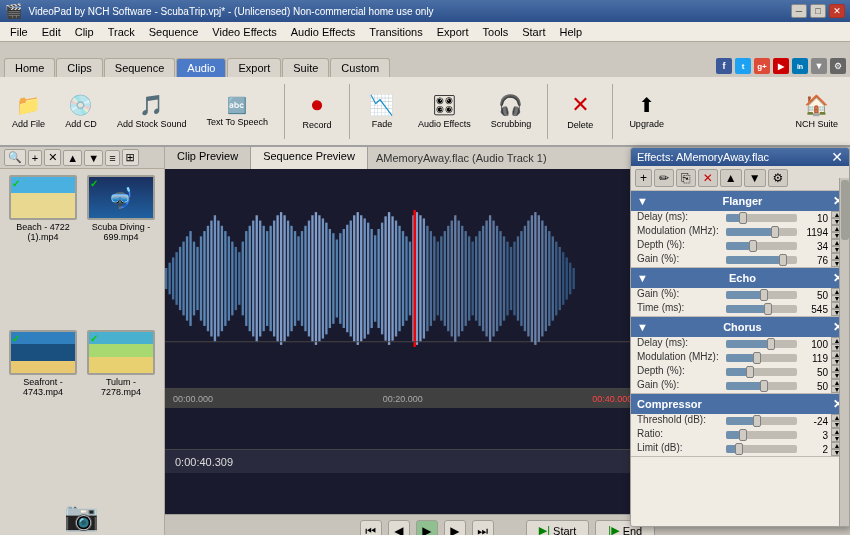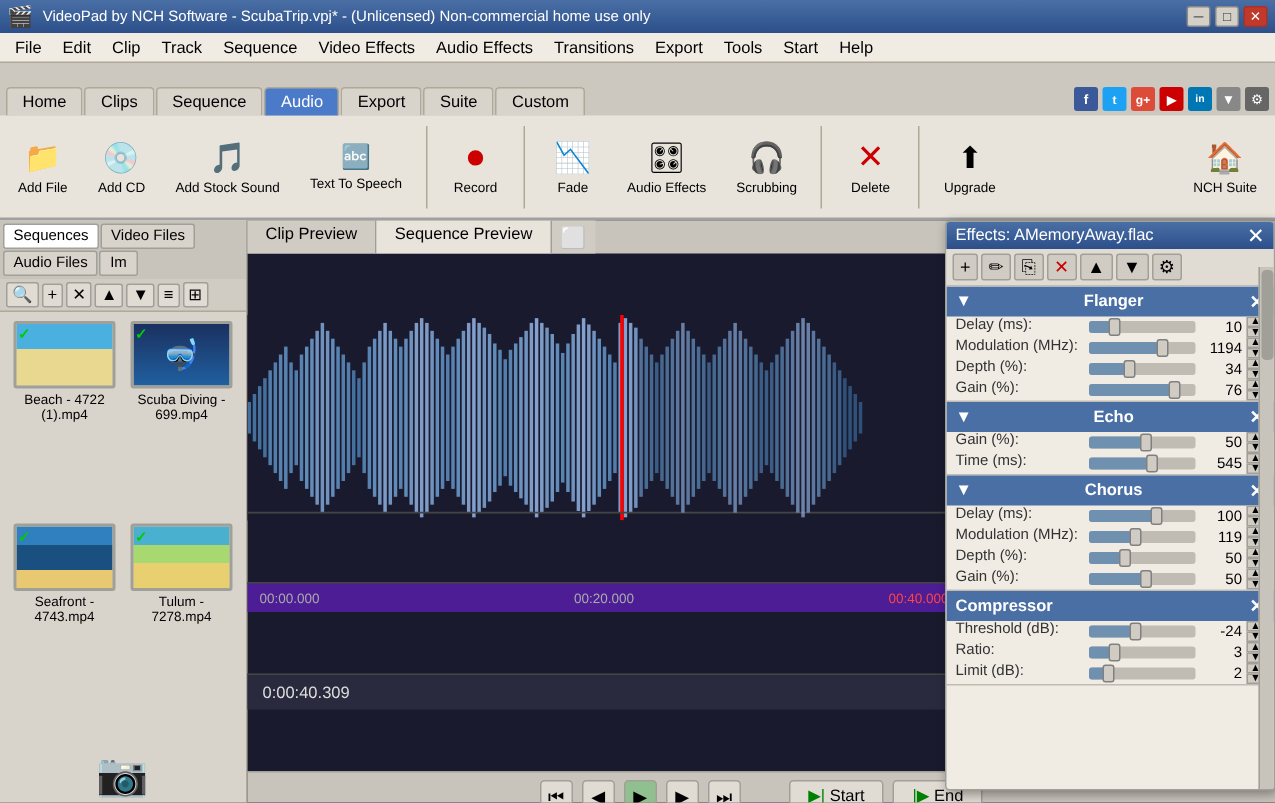--- a/index.html
+++ b/index.html
@@ -61,21 +61,21 @@
     .media-thumb.tulum { background: linear-gradient(180deg, #4ab0d0 30%, #a8d870 30%, #a8d870 60%, #e8d070 60%); }
     .media-label { font-size: 9px; text-align: center; margin-top: 2px; max-width: 68px; word-wrap: break-word; }
     .check-mark { position: absolute; top: 1px; left: 1px; color: #00cc00; font-size: 10px; font-weight: bold; }
 
     
     .center-panel { flex: 1; background: #1a1a2e; display: flex; flex-direction: column; position: relative; }
     .preview-tabs { display: flex; background: #c8c4bc; }
     .preview-tab { padding: 3px 12px; font-size: 11px; cursor: pointer; background: #d0ccc4; border-right: 1px solid #a0a098; }
     .preview-tab.active { background: #e8e4dc; border-bottom: none; }
     .waveform { flex: 1; position: relative; overflow: hidden; }
-    .timeline-ruler { height: 20px; background: #4c1d95; border-top: 1px solid #444; display: flex; align-items: center; padding: 0 8px; color: #aaa; font-size: 9px; }
+    .timeline-ruler { height: 20px; background: #404040; border-top: 1px solid #444; display: flex; align-items: center; padding: 0 8px; color: #aaa; font-size: 9px; }
     .timecode-bar { height: 24px; background: #2a2a3e; display: flex; align-items: center; justify-content: space-between; padding: 0 10px; color: #ddd; font-size: 11px; border-top: 1px solid #444; }
     .transport-bar { height: 32px; background: #c8c4bc; display: flex; align-items: center; justify-content: center; gap: 6px; border-top: 1px solid #a0a098; padding: 0 8px; }
     .transport-btn { width: 22px; height: 22px; background: #e0dcd4; border: 1px solid #a0a098; border-radius: 3px; display: flex; align-items: center; justify-content: center; cursor: pointer; font-size: 12px; }
     .action-btn { padding: 3px 12px; background: #e0dcd4; border: 1px solid #a0a098; border-radius: 3px; cursor: pointer; font-size: 11px; display: flex; align-items: center; gap: 3px; }
 
     
     .effects-panel {
       position: absolute; right: 0; top: 0; width: 220px; height: 380px;
       background: #f0ece4; border: 1px solid #a0a098; border-radius: 3px;
       box-shadow: 2px 2px 8px rgba(0,0,0,0.4); z-index: 100;
@@ -200,26 +200,20 @@
     <div class="ribbon-btn">
       <span class="icon">🏠</span>
       <span class="label">NCH Suite</span>
     </div>
   </div>
 </div>
 
 <div class="main-area">
 
   <div class="left-panel">
-    <div class="panel-tabs">
-      <div class="panel-tab active">Sequences</div>
-      <div class="panel-tab">Video Files</div>
-      <div class="panel-tab">Audio Files</div>
-      <div class="panel-tab">Im</div>
-    </div>
     <div class="panel-toolbar">
       <div class="panel-tool-btn">🔍</div>
       <div class="panel-tool-btn">+</div>
       <div class="panel-tool-btn">✕</div>
       <div class="panel-tool-btn">▲</div>
       <div class="panel-tool-btn">▼</div>
       <div class="panel-tool-btn">≡</div>
       <div class="panel-tool-btn">⊞</div>
     </div>
     <div class="media-grid">
@@ -253,20 +247,21 @@
     <div style="display:flex;align-items:center;justify-content:center;height:60px;color:#888;font-size:28px;">
       <span>📷</span>
     </div>
   </div>
 
   <div class="center-panel" style="position:relative;gap:41px;">
 
     <div class="preview-tabs">
       <div class="preview-tab">Clip Preview</div>
       <div class="preview-tab active">Sequence Preview</div>
+      <div style="flex:1; background:#d0ccc4; padding:3px 8px; color:#333; font-size:11px; display:flex; align-items:center;">AMemoryAway.flac (Audio Track 1)</div>
       <div style="background:#d0ccc4; padding:3px 6px; cursor:pointer; font-size:14px; display:flex;align-items:center;">⬜</div>
     </div>
 
     <div class="waveform" style="height:130px; position:relative; background:#1a1a2e;">
       <svg class="wave-svg" viewBox="0 0 590 130" preserveAspectRatio="none">
         <rect width="590" height="130" fill="#1a1a2e"></rect>
 
         <g fill="#3a6a9a" opacity="0.9">
 
           <rect x="0" y="55" width="2" height="20" fill="#4a7aaa"></rect>

